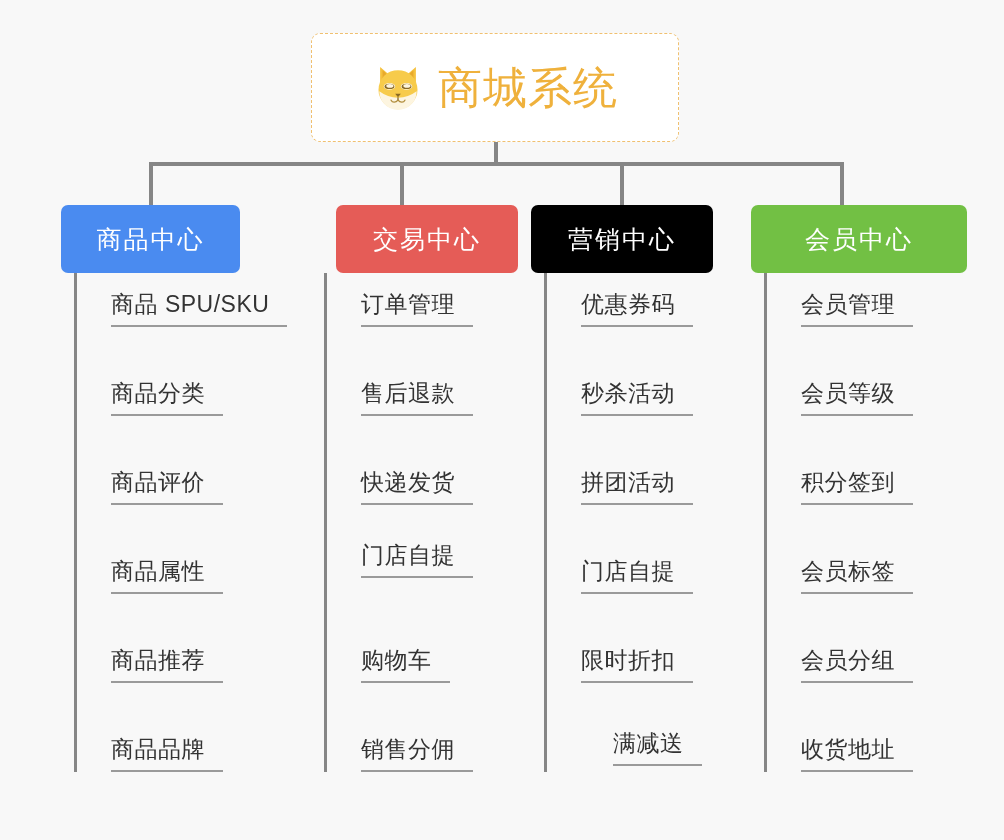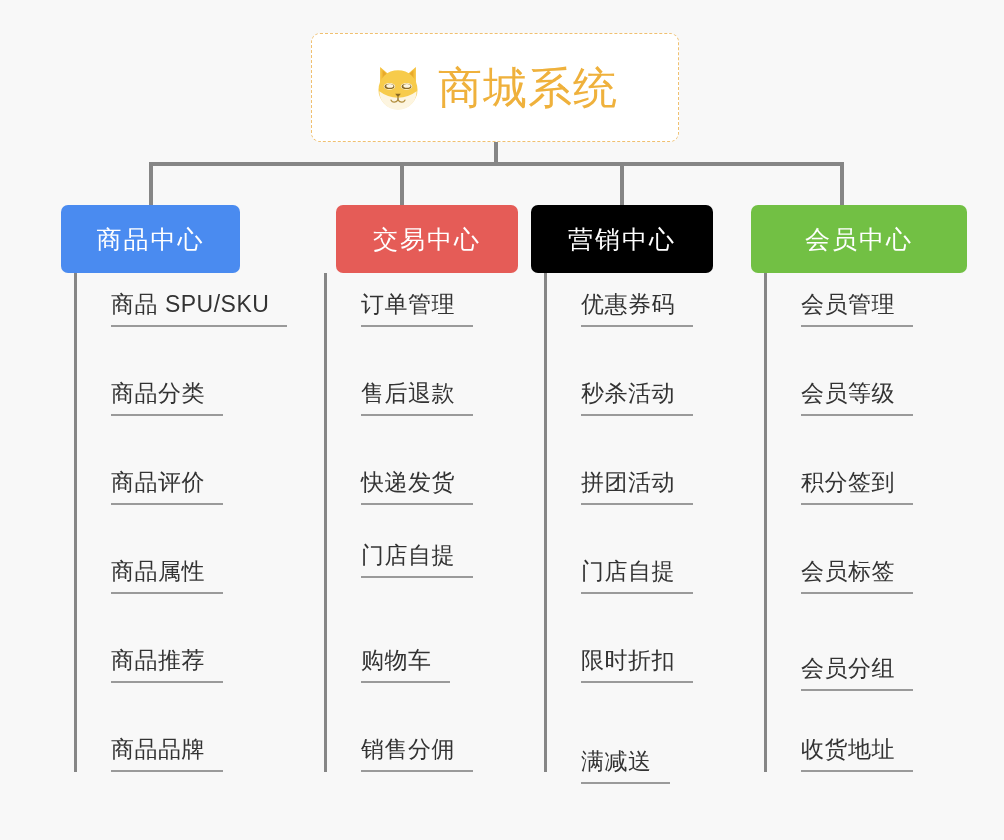--- a/index.html
+++ b/index.html
@@ -222,21 +222,21 @@
         </div>
         <div class="leaf-item" style="top: 178px;">
           <span class="leaf-label">拼团活动</span>
         </div>
         <div class="leaf-item" style="top: 267px;">
           <span class="leaf-label">门店自提</span>
         </div>
         <div class="leaf-item" style="top: 356px;">
           <span class="leaf-label">限时折扣</span>
         </div>
-        <div class="leaf-item" style="top: 457px;">
+        <div class="leaf-item" style="top: 439px; margin-left: 32px;">
           <span class="leaf-label">满减送</span>
         </div>
       </div>
       <div class="conn conn-drop" style="left: 840px;"></div>
       <div class="category" style="left: 751px; width: 216px; background: rgb(114, 192, 68);">
         <span class="category-label">会员中心</span>
       </div>
       <div class="leaf-column" style="left: 764px; height: 534px;">
         <div class="leaf-spine" style="height: 499px;"></div>
         <div class="leaf-item" style="top: 0px;">
@@ -244,21 +244,21 @@
         </div>
         <div class="leaf-item" style="top: 89px;">
           <span class="leaf-label">会员等级</span>
         </div>
         <div class="leaf-item" style="top: 178px;">
           <span class="leaf-label">积分签到</span>
         </div>
         <div class="leaf-item" style="top: 267px;">
           <span class="leaf-label">会员标签</span>
         </div>
-        <div class="leaf-item" style="top: 364px;">
+        <div class="leaf-item" style="top: 356px;">
           <span class="leaf-label">会员分组</span>
         </div>
         <div class="leaf-item" style="top: 445px;">
           <span class="leaf-label">收货地址</span>
         </div>
       </div>
     </div>
 
 </div>
 

